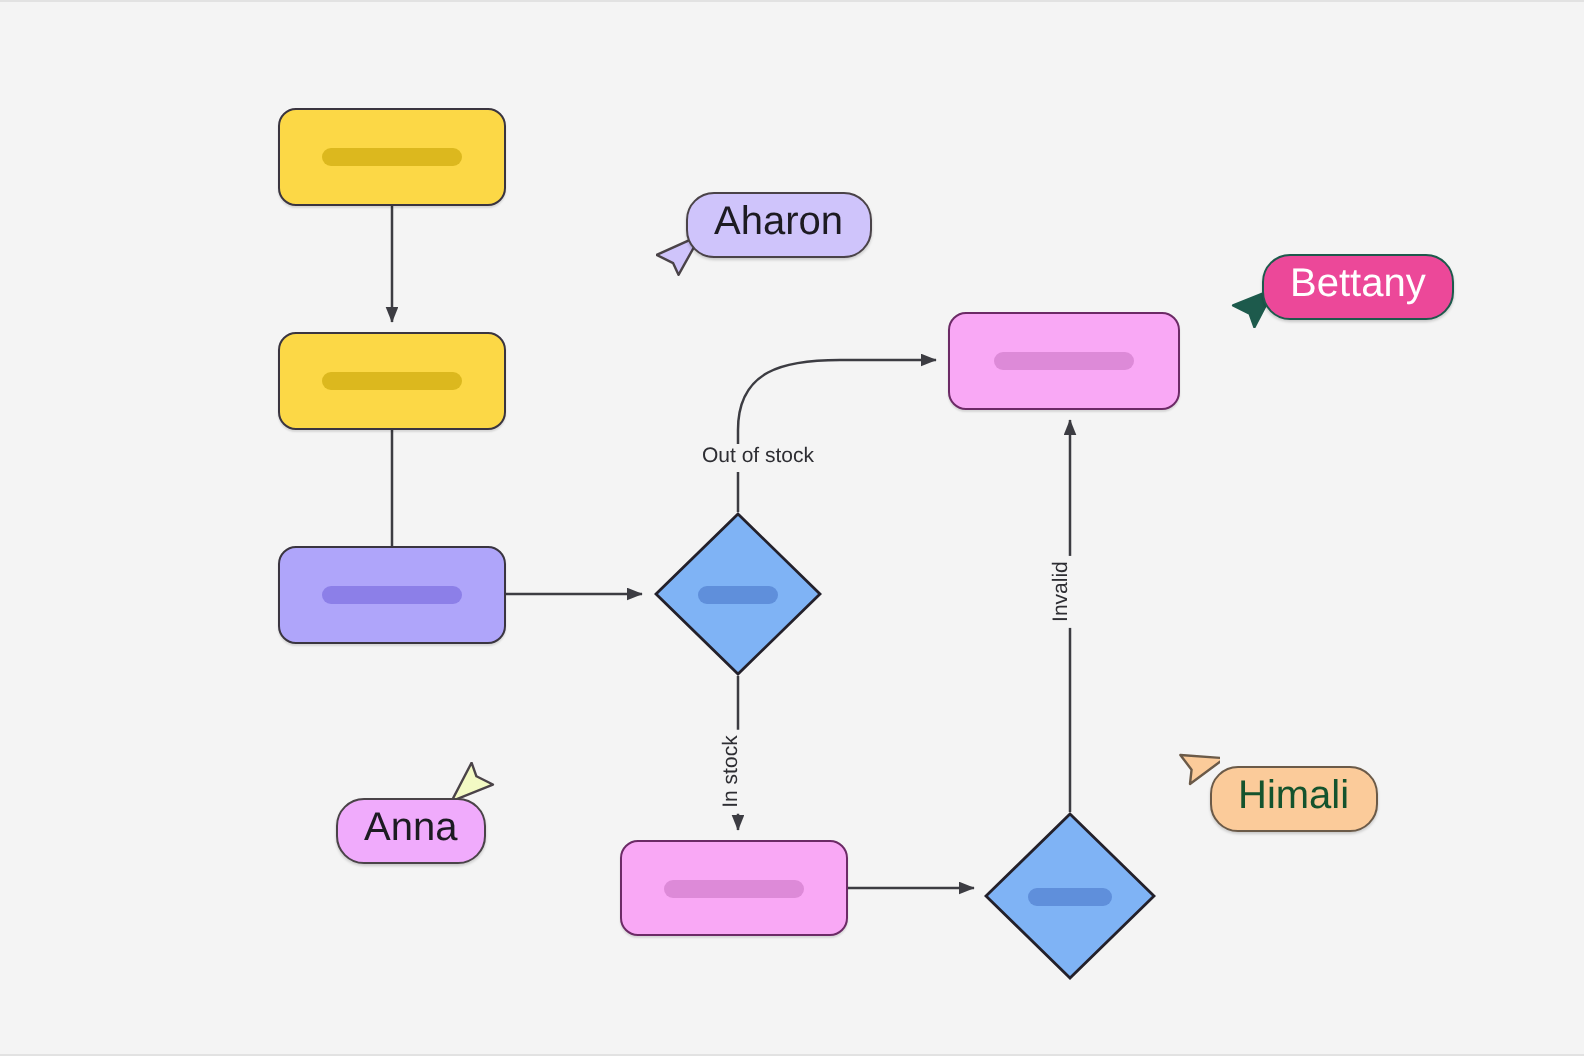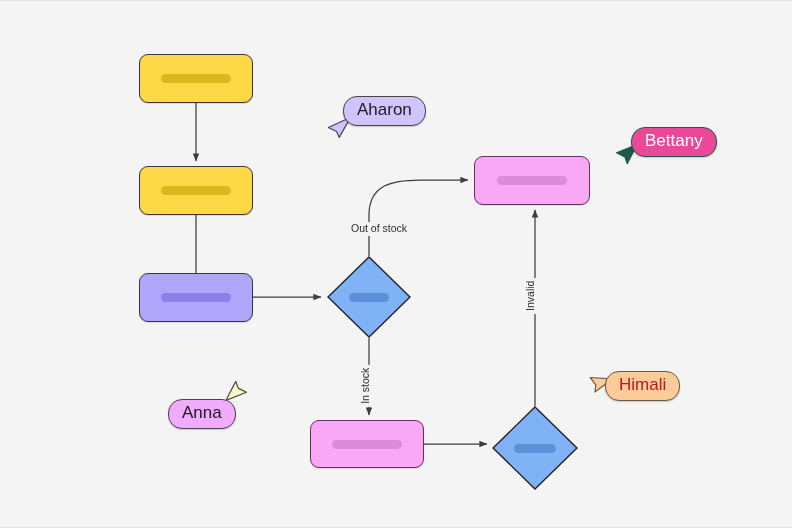--- a/index.html
+++ b/index.html
@@ -83,21 +83,21 @@
   .cursor-pointer {
     position: absolute;
     width: 22px;
     height: 24px;
   }
   .cursor-chip {
     position: absolute;
     border-radius: 14px;
     border: 1.3px solid #4a4348;
     padding: 3px 13px 5px 13px;
-    font-size: 17px;
+    font-size: 20px;
     line-height: 1.15;
     white-space: nowrap;
     box-shadow: 0 1px 1.5px rgba(0,0,0,0.18);
   }
 </style>
 </head>
 <body>
 
 <div id="canvas">
 
@@ -181,16 +181,16 @@
     <svg class="cursor-pointer" style="left:58px; top:0px;" viewBox="0 0 22 24" xmlns="http://www.w3.org/2000/svg">
       <path d="M20,2 L2,15 L11,17 L15,23 Z" fill="#f3fac4" stroke="#4a4348" stroke-width="1.2" stroke-linejoin="round" transform="rotate(-166 11 12)"></path>
     </svg>
     <div class="cursor-chip" style="left:0px; top:18px; background:#f0abfc; border-color:#4a4348; color:#1d1b22;">Anna</div>
   </div>
 
   <div class="cursor-group" style="left:588px; top:368px; width:110px; height:52px;">
     <svg class="cursor-pointer" style="left:0px; top:0px;" viewBox="0 0 22 24" xmlns="http://www.w3.org/2000/svg">
       <path d="M20,2 L2,15 L11,17 L15,23 Z" fill="#fbcb9a" stroke="#6b5a48" stroke-width="1.2" stroke-linejoin="round" transform="rotate(40 11 12)"></path>
     </svg>
-    <div class="cursor-chip" style="left:17px; top:2px; background:#fbcb9a; border-color:#6b5a48; color:#b91c1c;">Himali</div>
+    <div class="cursor-chip" style="left:17px; top:14px; background:#fbcb9a; border-color:#6b5a48; color:#14532d;">Himali</div>
   </div>
 
 </div>
 
 </body></html>

